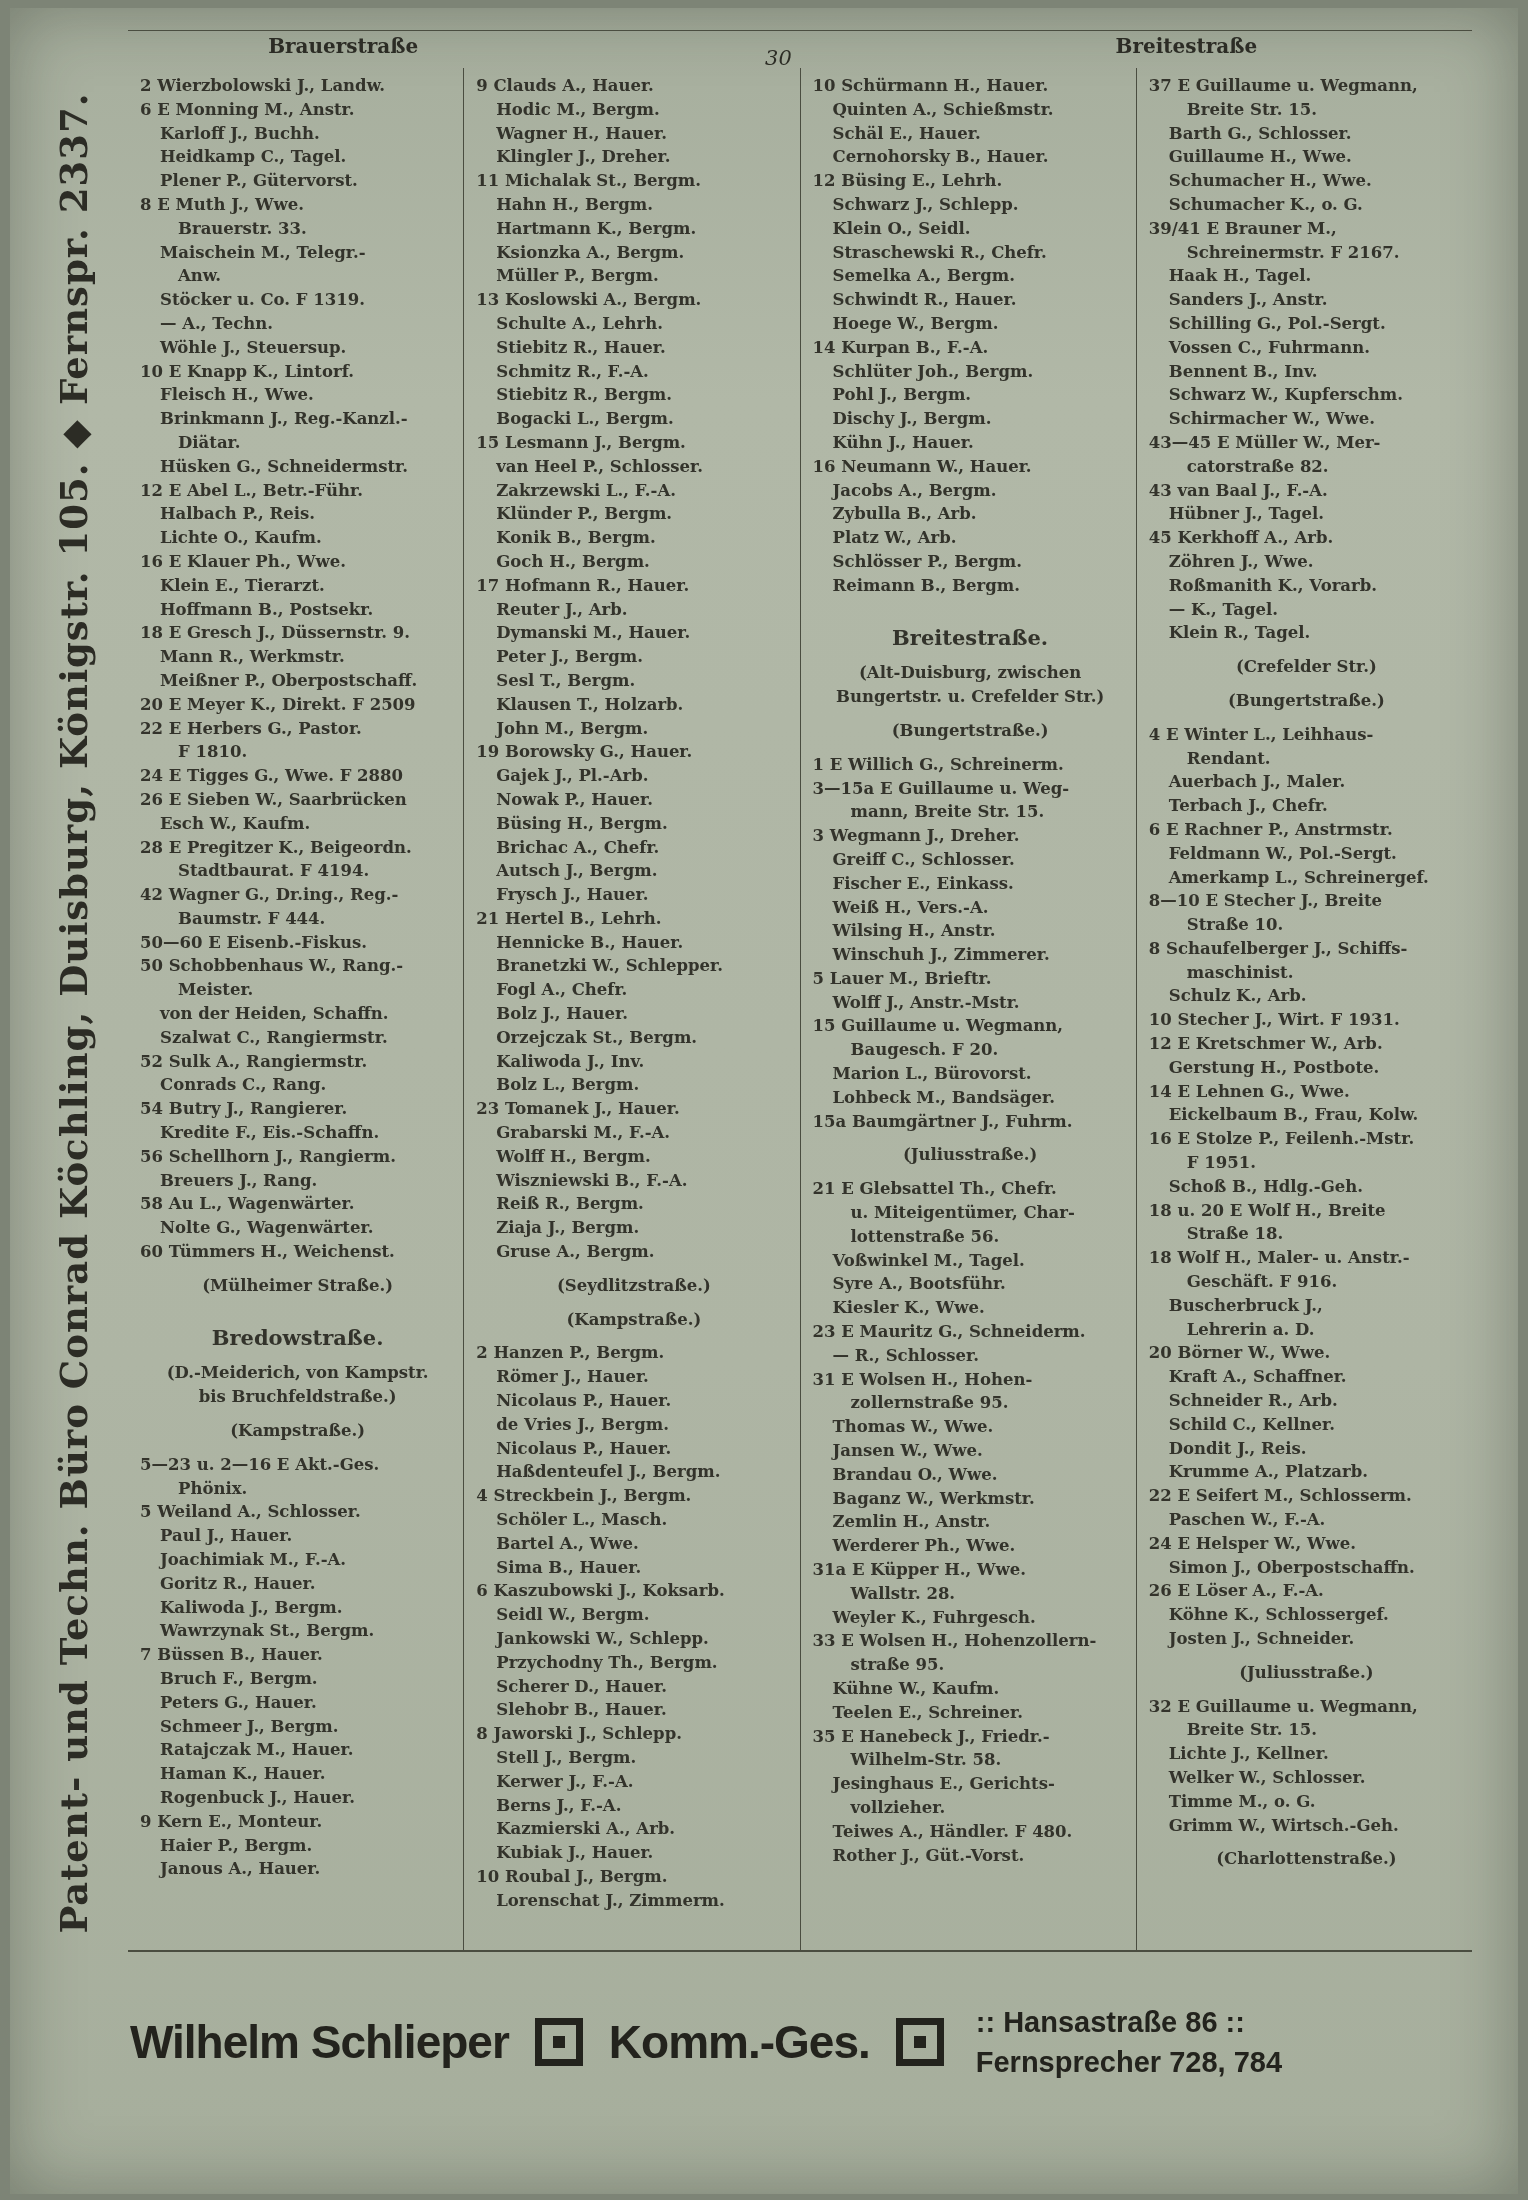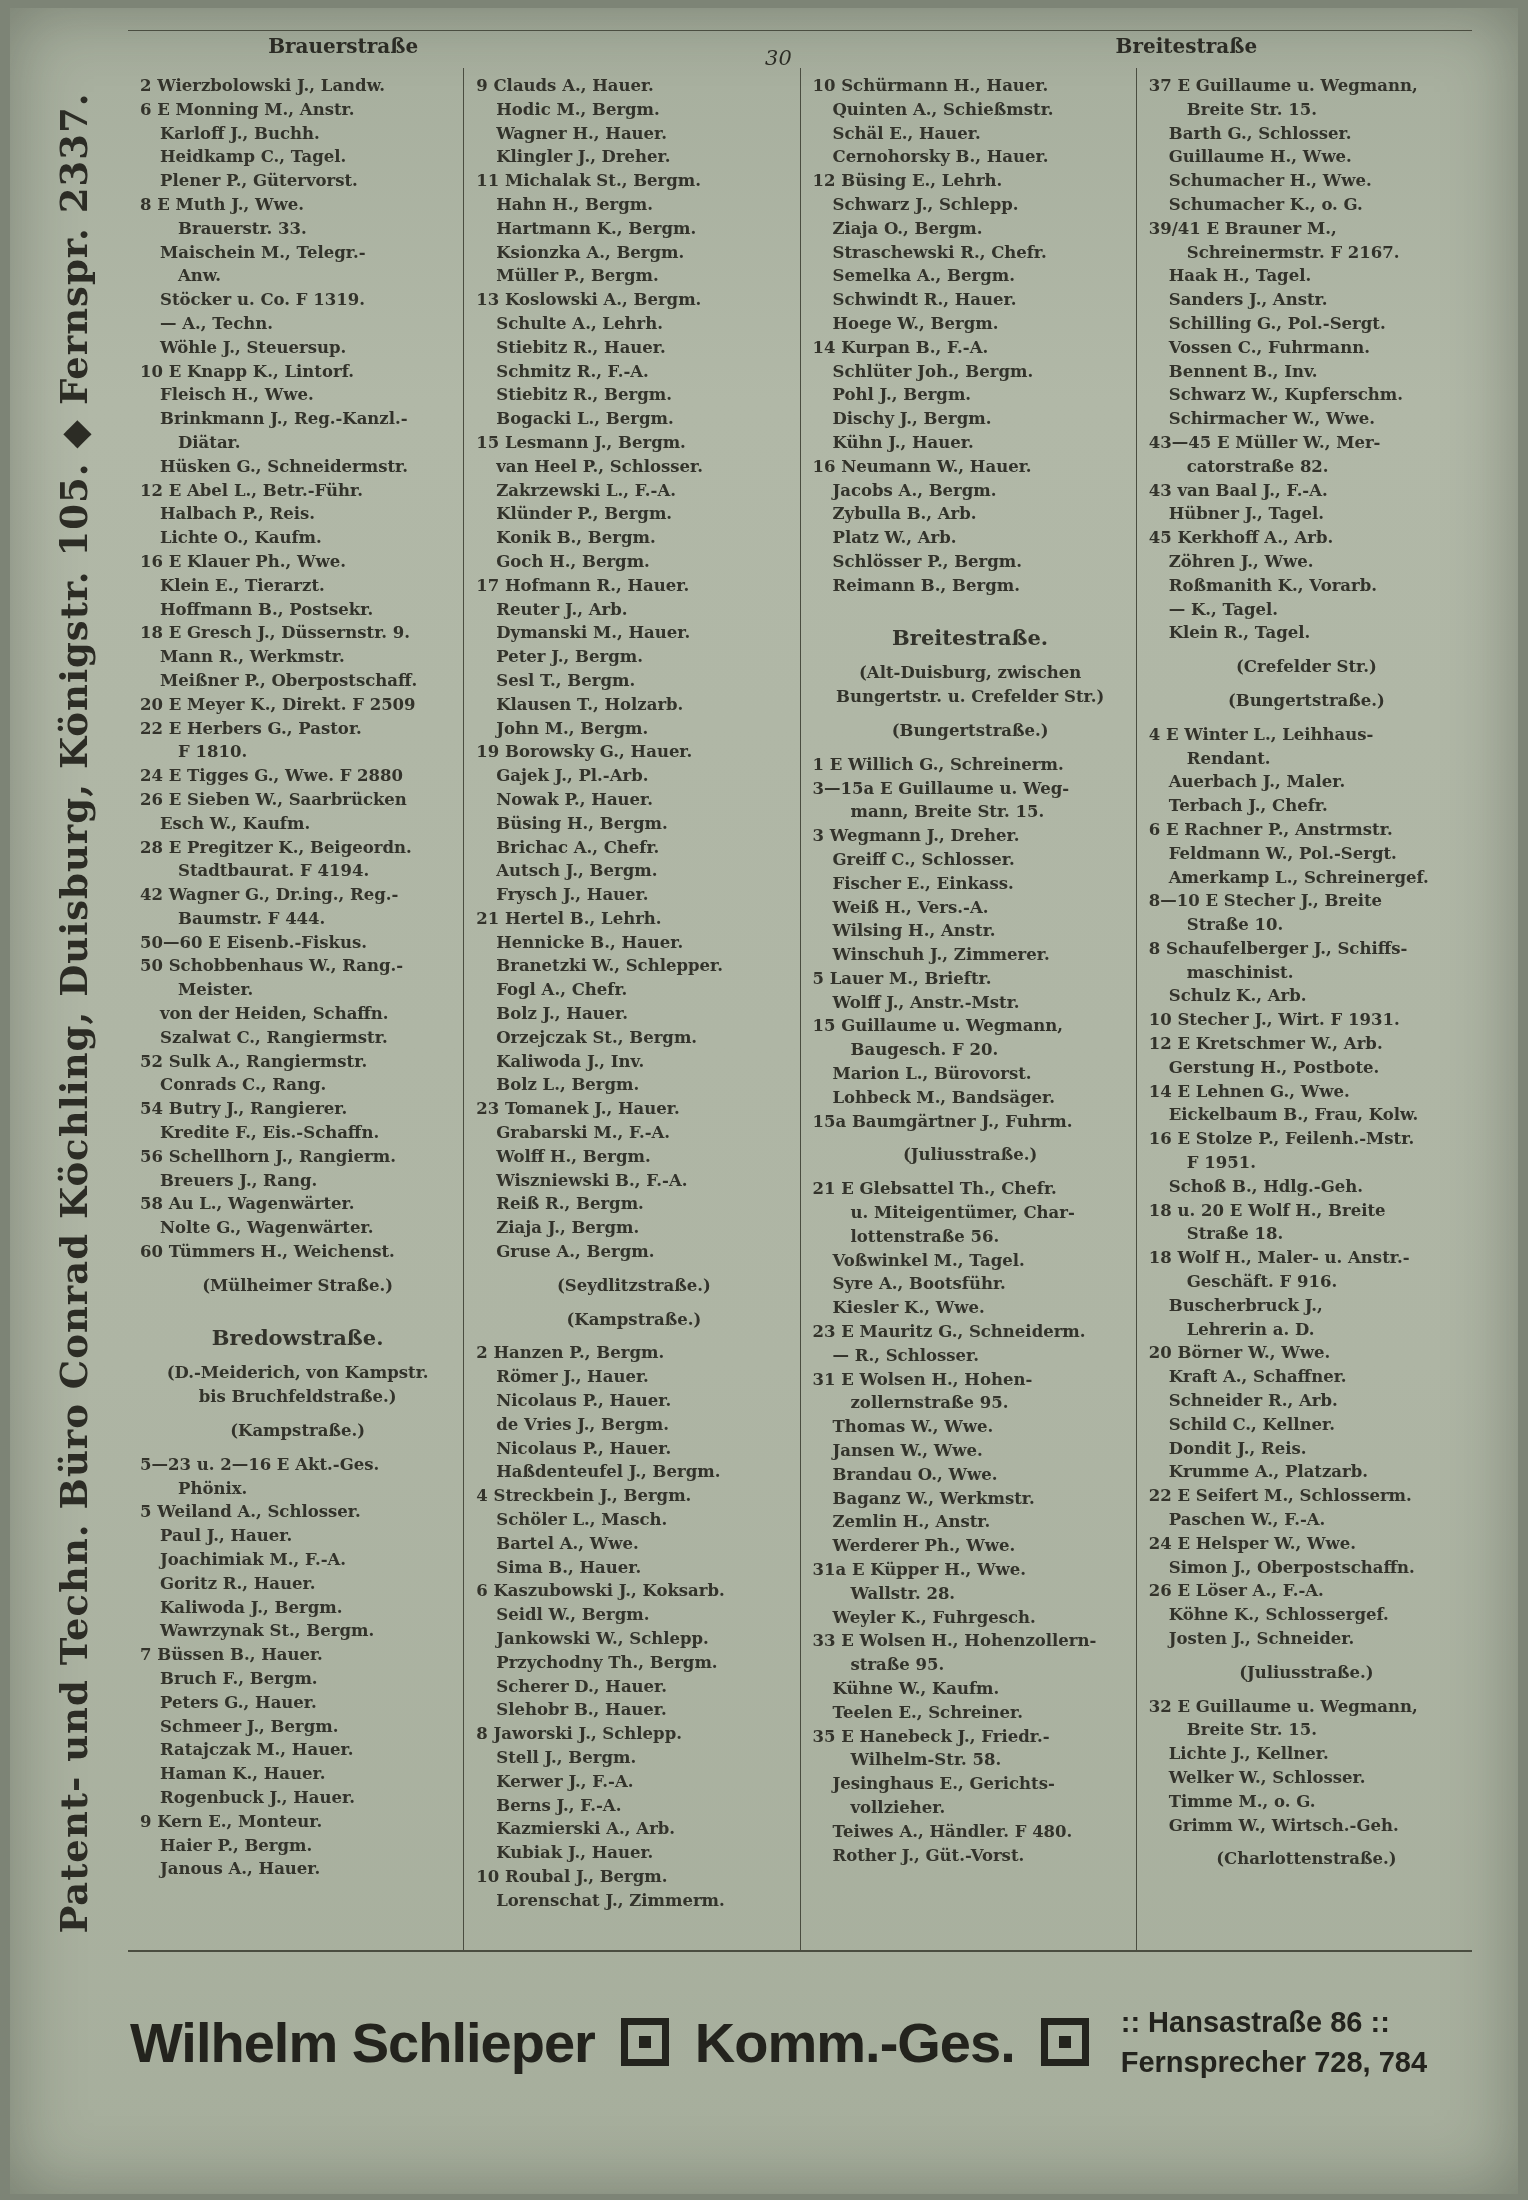--- a/index.html
+++ b/index.html
@@ -48,21 +48,21 @@
   .line.na{margin-top:10px;}
   .line.nb{margin-bottom:10px;}
   .line.h{text-align:center;font-size:21px;margin:28px 0 12px;padding-left:0;}
   
   .footer-ad{
     position:absolute;left:130px;right:52px;top:1962px;height:160px;
     display:flex;align-items:center;gap:26px;color:#23231d;
   }
   .ad-name{
     font-family:"Liberation Sans", sans-serif;font-weight:bold;
-    font-size:56px;letter-spacing:-1px;white-space:nowrap;
+    font-size:46px;letter-spacing:-1px;white-space:nowrap;
   }
   .ad-square{
     width:34px;height:34px;border:7px solid #23231d;
     display:inline-flex;align-items:center;justify-content:center;flex:0 0 auto;
   }
   .ad-square .inner{width:12px;height:12px;background:#23231d;display:block;}
   .ad-contact{
     font-family:"Liberation Sans", sans-serif;font-weight:bold;
     font-size:29px;line-height:40px;white-space:nowrap;margin-left:6px;
   }
@@ -235,21 +235,21 @@
       <div class="line e">10 Roubal J., Bergm.</div>
       <div class="line s">Lorenschat J., Zimmerm.</div>
     </div>
   <div class="col">
       <div class="line e">10 Schürmann H., Hauer.</div>
       <div class="line s">Quinten A., Schießmstr.</div>
       <div class="line s">Schäl E., Hauer.</div>
       <div class="line s">Cernohorsky B., Hauer.</div>
       <div class="line e">12 Büsing E., Lehrh.</div>
       <div class="line s">Schwarz J., Schlepp.</div>
-      <div class="line s">Ziaja O., Bergm.</div>
+      <div class="line s">Klein O., Seidl.</div>
       <div class="line s">Straschewski R., Chefr.</div>
       <div class="line s">Semelka A., Bergm.</div>
       <div class="line s">Schwindt R., Hauer.</div>
       <div class="line s">Hoege W., Bergm.</div>
       <div class="line e">14 Kurpan B., F.-A.</div>
       <div class="line s">Schlüter Joh., Bergm.</div>
       <div class="line s">Pohl J., Bergm.</div>
       <div class="line s">Dischy J., Bergm.</div>
       <div class="line s">Kühn J., Hauer.</div>
       <div class="line e">16 Neumann W., Hauer.</div>

